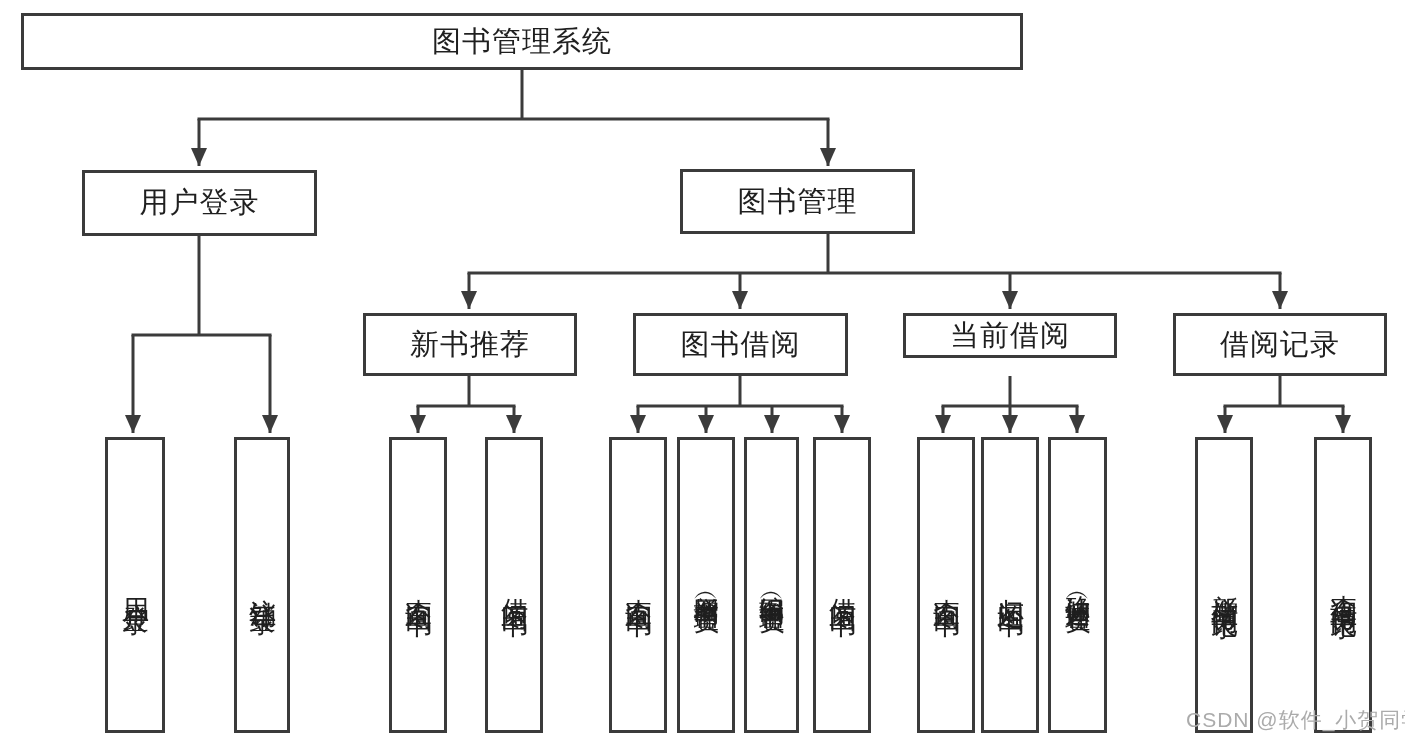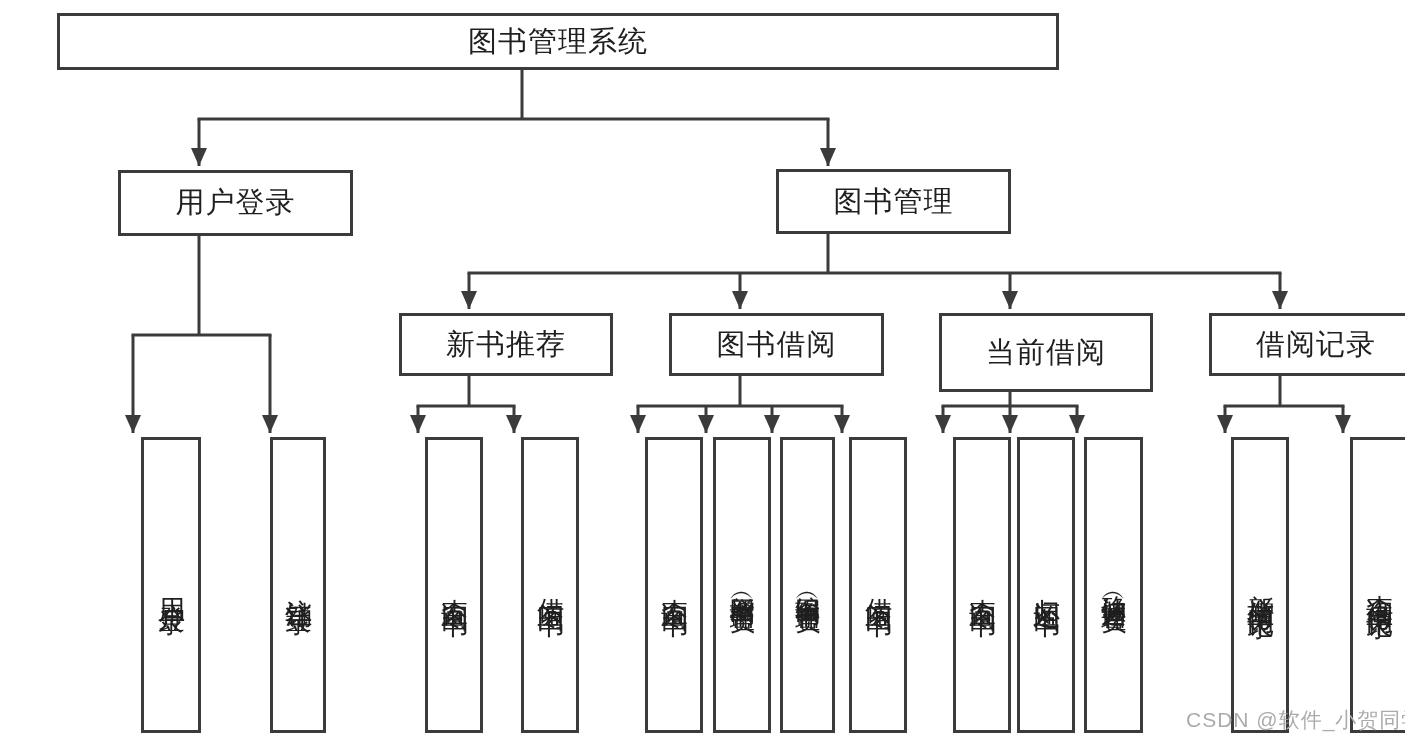--- a/index.html
+++ b/index.html
@@ -6,37 +6,37 @@
   body{
     width:1405px;height:747px;background:#ffffff;
     font-family:"Liberation Sans","DejaVu Sans",sans-serif;
     position:relative;overflow:hidden;
   }
   .stage{position:absolute;left:0;top:0;width:1405px;height:747px;}
   .connectors{position:absolute;left:0;top:0;z-index:1;}
   .node{
     position:absolute;box-sizing:border-box;z-index:2;
     border:3px solid #3b3b3b;background:#ffffff;color:#1f1f1f;
-    display:flex;align-items:center;justify-content:center;margin-left:36px;
+    display:flex;align-items:center;justify-content:center;
   }
   .node .hlabel{font-size:29px;letter-spacing:1px;white-space:nowrap;}
   .leaf .vlabel{
     writing-mode:vertical-rl;text-orientation:mixed;
     font-size:27px;letter-spacing:4px;line-height:1.1;white-space:nowrap;
   }
   .leaf.tight .vlabel{font-size:25px;letter-spacing:2px;}
   
   .n-root{left:21px;top:13px;width:1002px;height:57px;}
   
   .n-userlogin{left:82px;top:170px;width:235px;height:66px;}
-  .n-bookmgmt{left:740px;top:169px;width:235px;height:65px;}
+  .n-bookmgmt{left:680px;top:169px;width:235px;height:65px;}
   
   .n-newbook{left:363px;top:313px;width:214px;height:63px;}
   .n-bookborrow{left:633px;top:313px;width:215px;height:63px;}
-  .n-currentborrow{left:903px;top:313px;width:214px;height:79px;}
+  .n-currentborrow{left:903px;top:313px;width:214px;height:45px;}
   .n-borrowrec{left:1173px;top:313px;width:214px;height:63px;text-align:right;}
   
   .leaf{top:437px;height:296px;width:58px;}
   .lf1{left:105px;width:60px;}
   .lf2{left:234px;width:56px;}
   .lf3{left:389px;}
   .lf4{left:485px;}
   .lf5{left:609px;}
   .lf6{left:677px;}
   .lf7{left:744px;width:55px;}

